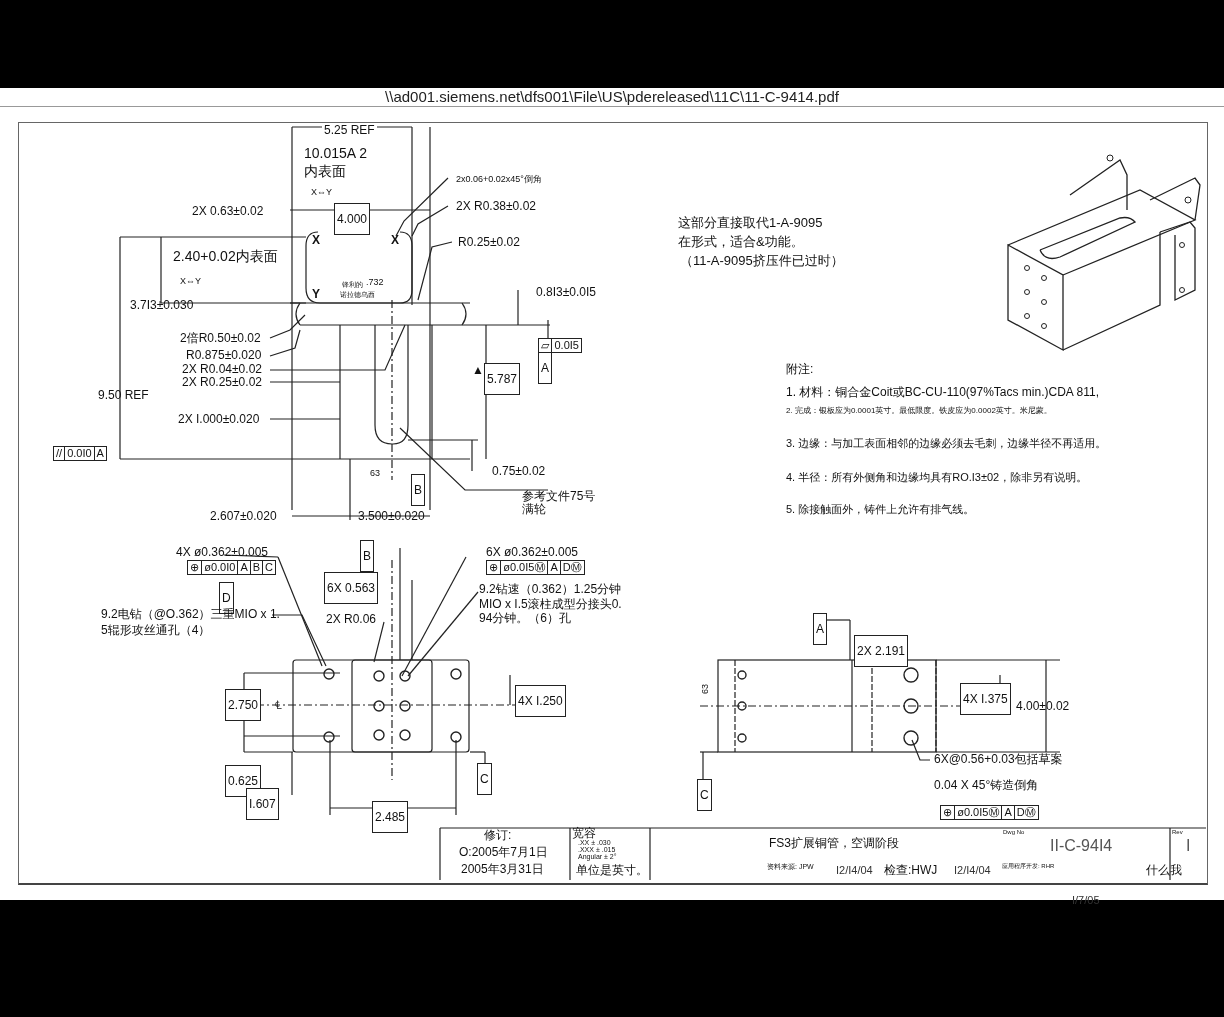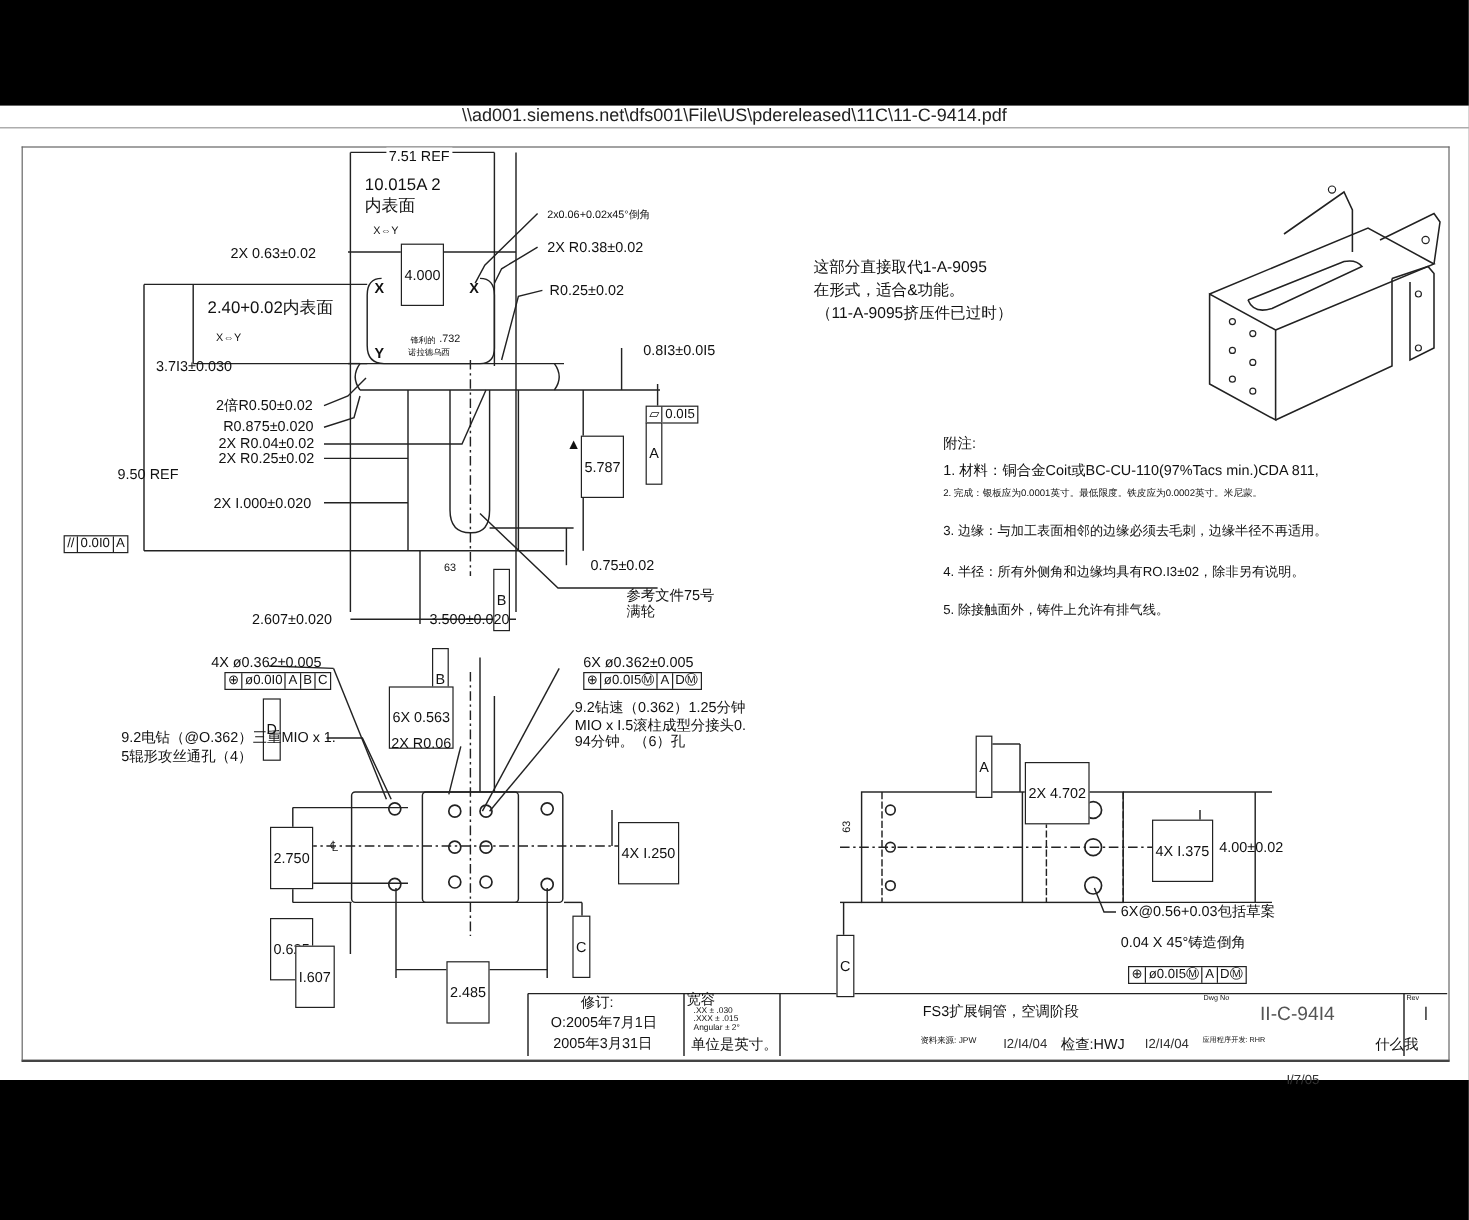--- a/index.html
+++ b/index.html
@@ -3,21 +3,21 @@
 <meta charset="utf-8">
 <style>
   html,body{margin:0;padding:0;}
   body{width:1224px;height:1017px;background:#000;position:relative;overflow:hidden;font-family:"Liberation Sans",sans-serif;color:#111;}
   .page{position:absolute;left:0;top:88px;width:1224px;height:812px;background:#fff;}
   .path{position:absolute;left:0;top:0;width:1224px;text-align:center;font-size:15px;line-height:18px;color:#222;border-bottom:1px solid #999;height:18px;}
   .frame{position:absolute;left:18px;top:34px;width:1188px;height:760px;border:1px solid #666;border-bottom:2px solid #444;}
   svg{position:absolute;left:0;top:0;}
   .t{position:absolute;white-space:nowrap;font-size:12px;line-height:14px;}
   .tz{position:absolute;white-space:nowrap;font-size:13px;line-height:16px;}
-  .box{border:1px solid #222;padding:18px 2px;background:#fff;}
+  .box{border:1px solid #222;padding:8px 2px;background:#fff;}
   .fcf{position:absolute;display:flex;border:1px solid #222;font-size:11px;line-height:13px;background:#fff;}
   .fcf span{border-right:1px solid #222;padding:0 2px;}
   .fcf span:last-child{border-right:none;}
   .big{font-size:14px;line-height:17px;}
   .note{position:absolute;white-space:nowrap;font-size:12px;line-height:14px;}
   .small{font-size:9px;}
   .tiny{font-size:7px;line-height:8px;}
   table.part{position:absolute;left:18px;top:35px;border-collapse:collapse;font-size:10px;}
   table.part td{border:1px solid #333;padding:0 3px;height:12px;line-height:12px;}
   .cell{position:absolute;white-space:nowrap;}
@@ -156,21 +156,21 @@
 
       <line x1="440" y1="828" x2="1206" y2="828"></line>
       <line x1="440" y1="828" x2="440" y2="880"></line>
       <line x1="570" y1="828" x2="570" y2="880"></line>
       <line x1="650" y1="828" x2="650" y2="880"></line>
       <line x1="1170" y1="828" x2="1170" y2="880"></line>
     </g>
   </svg>
 
 
-  <div class="t" style="left:322px;top:35px;background:#fff;padding:0 2px">7.51 REF</div>
+  <div class="t" style="left:322px;top:35px;background:#fff;padding:0 2px">5.25 REF</div>
   <div class="tz big" style="left:304px;top:57px">10.015A 2</div>
   <div class="tz big" style="left:304px;top:75px">内表面</div>
   <div class="t small" style="left:311px;top:97px">X⇔Y</div>
   <div class="t" style="left:192px;top:116px">2X 0.63±0.02</div>
   <div class="t box" style="left:334px;top:115px">4.000</div>
   <div class="t small" style="left:456px;top:84px">2x0.06+0.02x45°倒角</div>
   <div class="t" style="left:456px;top:111px">2X R0.38±0.02</div>
   <div class="t" style="left:458px;top:147px">R0.25±0.02</div>
   <div class="tz big" style="left:173px;top:160px">2.40+0.02内表面</div>
   <div class="t small" style="left:180px;top:186px">X⇔Y</div>
@@ -245,21 +245,21 @@
   <div class="t" style="left:479px;top:523px">94分钟。（6）孔</div>
   <div class="t box" style="left:225px;top:601px">2.750</div>
   <div class="t" style="left:275px;top:610px">℄</div>
   <div class="t box" style="left:515px;top:597px">4X I.250</div>
   <div class="t box" style="left:225px;top:677px">0.625</div>
   <div class="t box" style="left:246px;top:700px">I.607</div>
   <div class="t box" style="left:372px;top:713px">2.485</div>
   <div class="t box" style="left:477px;top:675px">C</div>
 
   <div class="t box" style="left:813px;top:525px">A</div>
-  <div class="t box" style="left:854px;top:547px">2X 4.702</div>
+  <div class="t box" style="left:854px;top:547px">2X 2.191</div>
   <div class="t box" style="left:960px;top:595px">4X I.375</div>
   <div class="t" style="left:1016px;top:611px">4.00±0.02</div>
   <div class="t small" style="left:700px;top:594px;transform:rotate(-90deg)">63</div>
   <div class="t" style="left:934px;top:664px">6X@0.56+0.03包括草案</div>
   <div class="t" style="left:934px;top:690px">0.04 X 45°铸造倒角</div>
   <div class="fcf" style="left:940px;top:717px">
     <span>⊕</span>
     <span>ø0.0I5Ⓜ</span>
     <span>A</span>
     <span>DⓂ</span>

